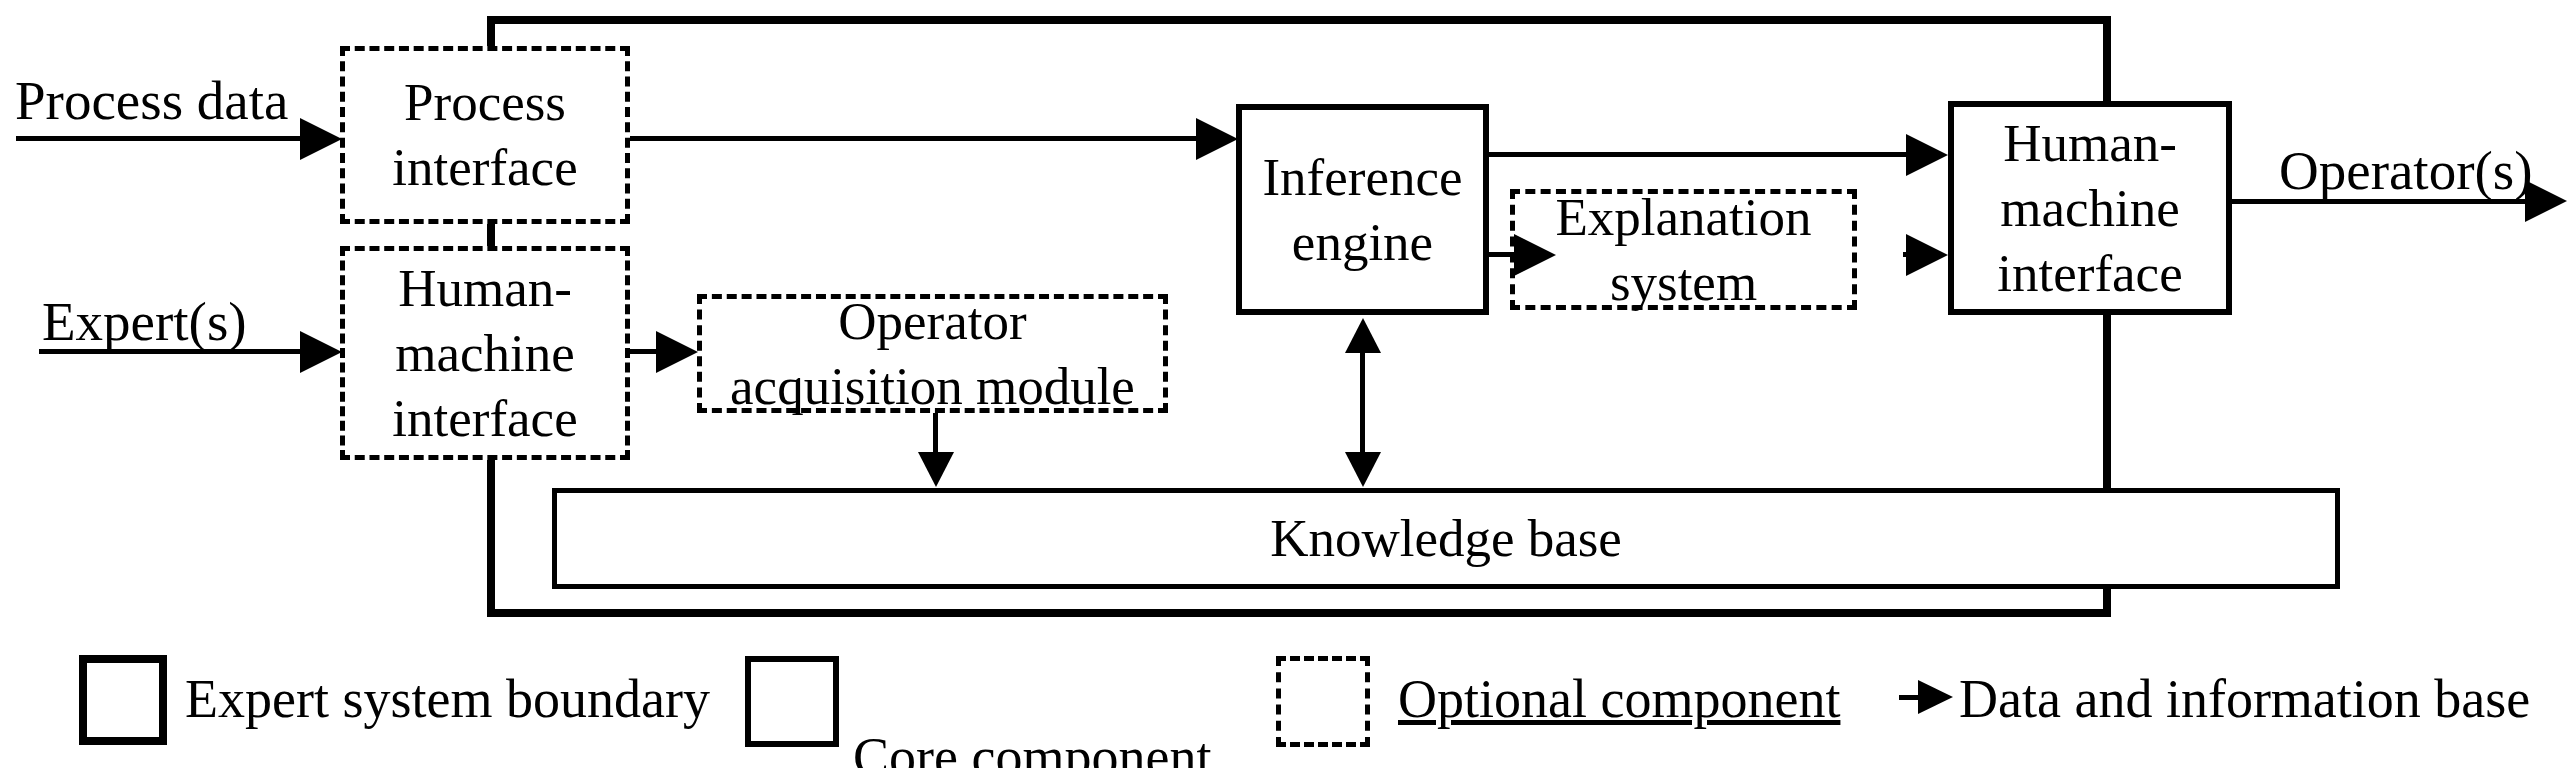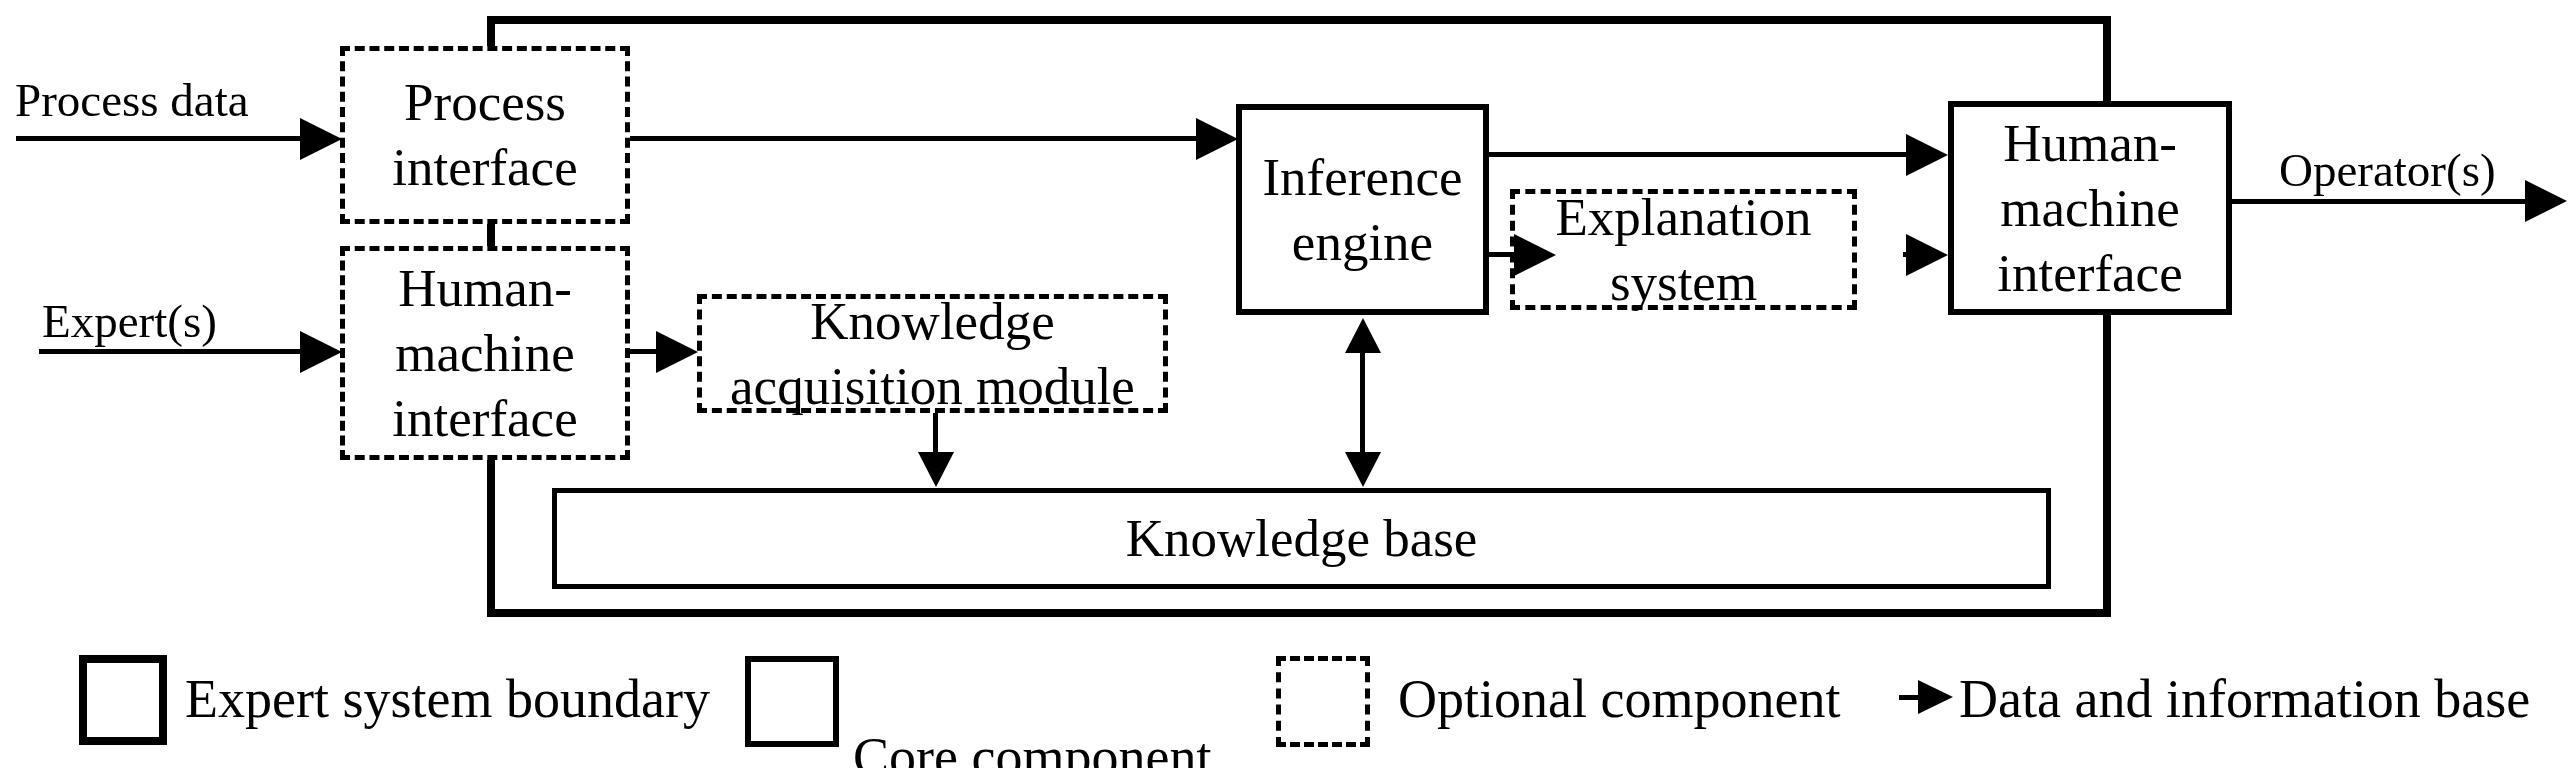--- a/index.html
+++ b/index.html
@@ -38,21 +38,21 @@
   
   .shaft{position:absolute;background:#000;z-index:3;}
   .head{position:absolute;width:0;height:0;z-index:3;}
   .head.right{border-top:21px solid transparent;border-bottom:21px solid transparent;border-left:42px solid #000;}
   .head.right-sm{border-top:17.5px solid transparent;border-bottom:17.5px solid transparent;border-left:35px solid #000;}
   .head.down{border-left:18px solid transparent;border-right:18px solid transparent;border-top:35px solid #000;}
   .head.up{border-left:18px solid transparent;border-right:18px solid transparent;border-bottom:35px solid #000;}
   
   .ext-label{
     position:absolute;
-    font-size:47px;line-height:51px;
+    font-size:55px;line-height:51px;
     white-space:nowrap;
     z-index:2;
   }
   
   .swatch{position:absolute;background:#ffffff;box-sizing:border-box;z-index:2;}
   .swatch.thick{border:8px solid #000;}
   .swatch.thin{border:6px solid #000;}
   .swatch.dash{border:5.4px dashed #000;}
   .legend-label{
     position:absolute;
@@ -73,41 +73,41 @@
     <span>interface</span>
   </div>
 
   <div class="box optional" style="left:340px;top:246px;width:290px;height:214px;">
     <span>Human-</span>
     <span>machine</span>
     <span>interface</span>
   </div>
 
   <div class="box optional" style="left:697px;top:294px;width:471px;height:119px;">
-    <span>Knowledge</span>
+    <span>Operator</span>
     <span>acquisition module</span>
   </div>
 
   <div class="box core" style="left:1236px;top:104px;width:253px;height:211px;">
     <span>Inference</span>
     <span>engine</span>
   </div>
 
   <div class="box optional" style="left:1510px;top:189px;width:347px;height:121px;">
     <span>Explanation</span>
     <span>system</span>
   </div>
 
   <div class="box core" style="left:1948px;top:101px;width:284px;height:214px;">
     <span>Human-</span>
     <span>machine</span>
     <span>interface</span>
   </div>
 
-  <div class="box kb" style="left:552px;top:488px;width:1499px;height:101px;">
+  <div class="box kb" style="left:552px;top:488px;width:1788px;height:101px;">
     <span>Knowledge base</span>
   </div>
 
   <div class="ext-label" style="left:15px;top:75px;">Process data</div>
   <div class="ext-label" style="left:42px;top:296px;">Expert(s)</div>
   <div class="ext-label" style="left:2279px;top:145px;">Operator(s)</div>
 
   <div class="shaft" style="left:16px;top:136px;width:285px;height:5.4px;"></div>
   <div class="head right" style="left:300px;top:118px;"></div>
 
@@ -139,20 +139,20 @@
   <div class="shaft" style="left:1360px;top:350px;width:5.4px;height:105px;"></div>
   <div class="head down" style="left:1345px;top:452px;"></div>
 
   <div class="swatch thick" style="left:79px;top:655px;width:88px;height:90px;"></div>
   <div class="legend-label" style="left:185px;top:671px;">Expert system boundary</div>
 
   <div class="swatch thin" style="left:745px;top:656px;width:94px;height:91px;"></div>
   <div class="legend-label" style="left:853px;top:693px;margin-top:36px;">Core component</div>
 
   <div class="swatch dash" style="left:1276px;top:656px;width:94px;height:91px;"></div>
-  <div class="legend-label" style="left:1398px;top:671px;">Optional component</div>
+  <div class="legend-label" style="left:1398px;top:671px;text-decoration:underline;">Optional component</div>
 
   <div class="shaft" style="left:1899px;top:695px;width:21.5px;height:5.4px;"></div>
   <div class="head right-sm" style="left:1918px;top:680px;"></div>
   <div class="legend-label" style="left:1959px;top:671px;">Data and information base</div>
 
 </div>
 
 
 </body></html>

